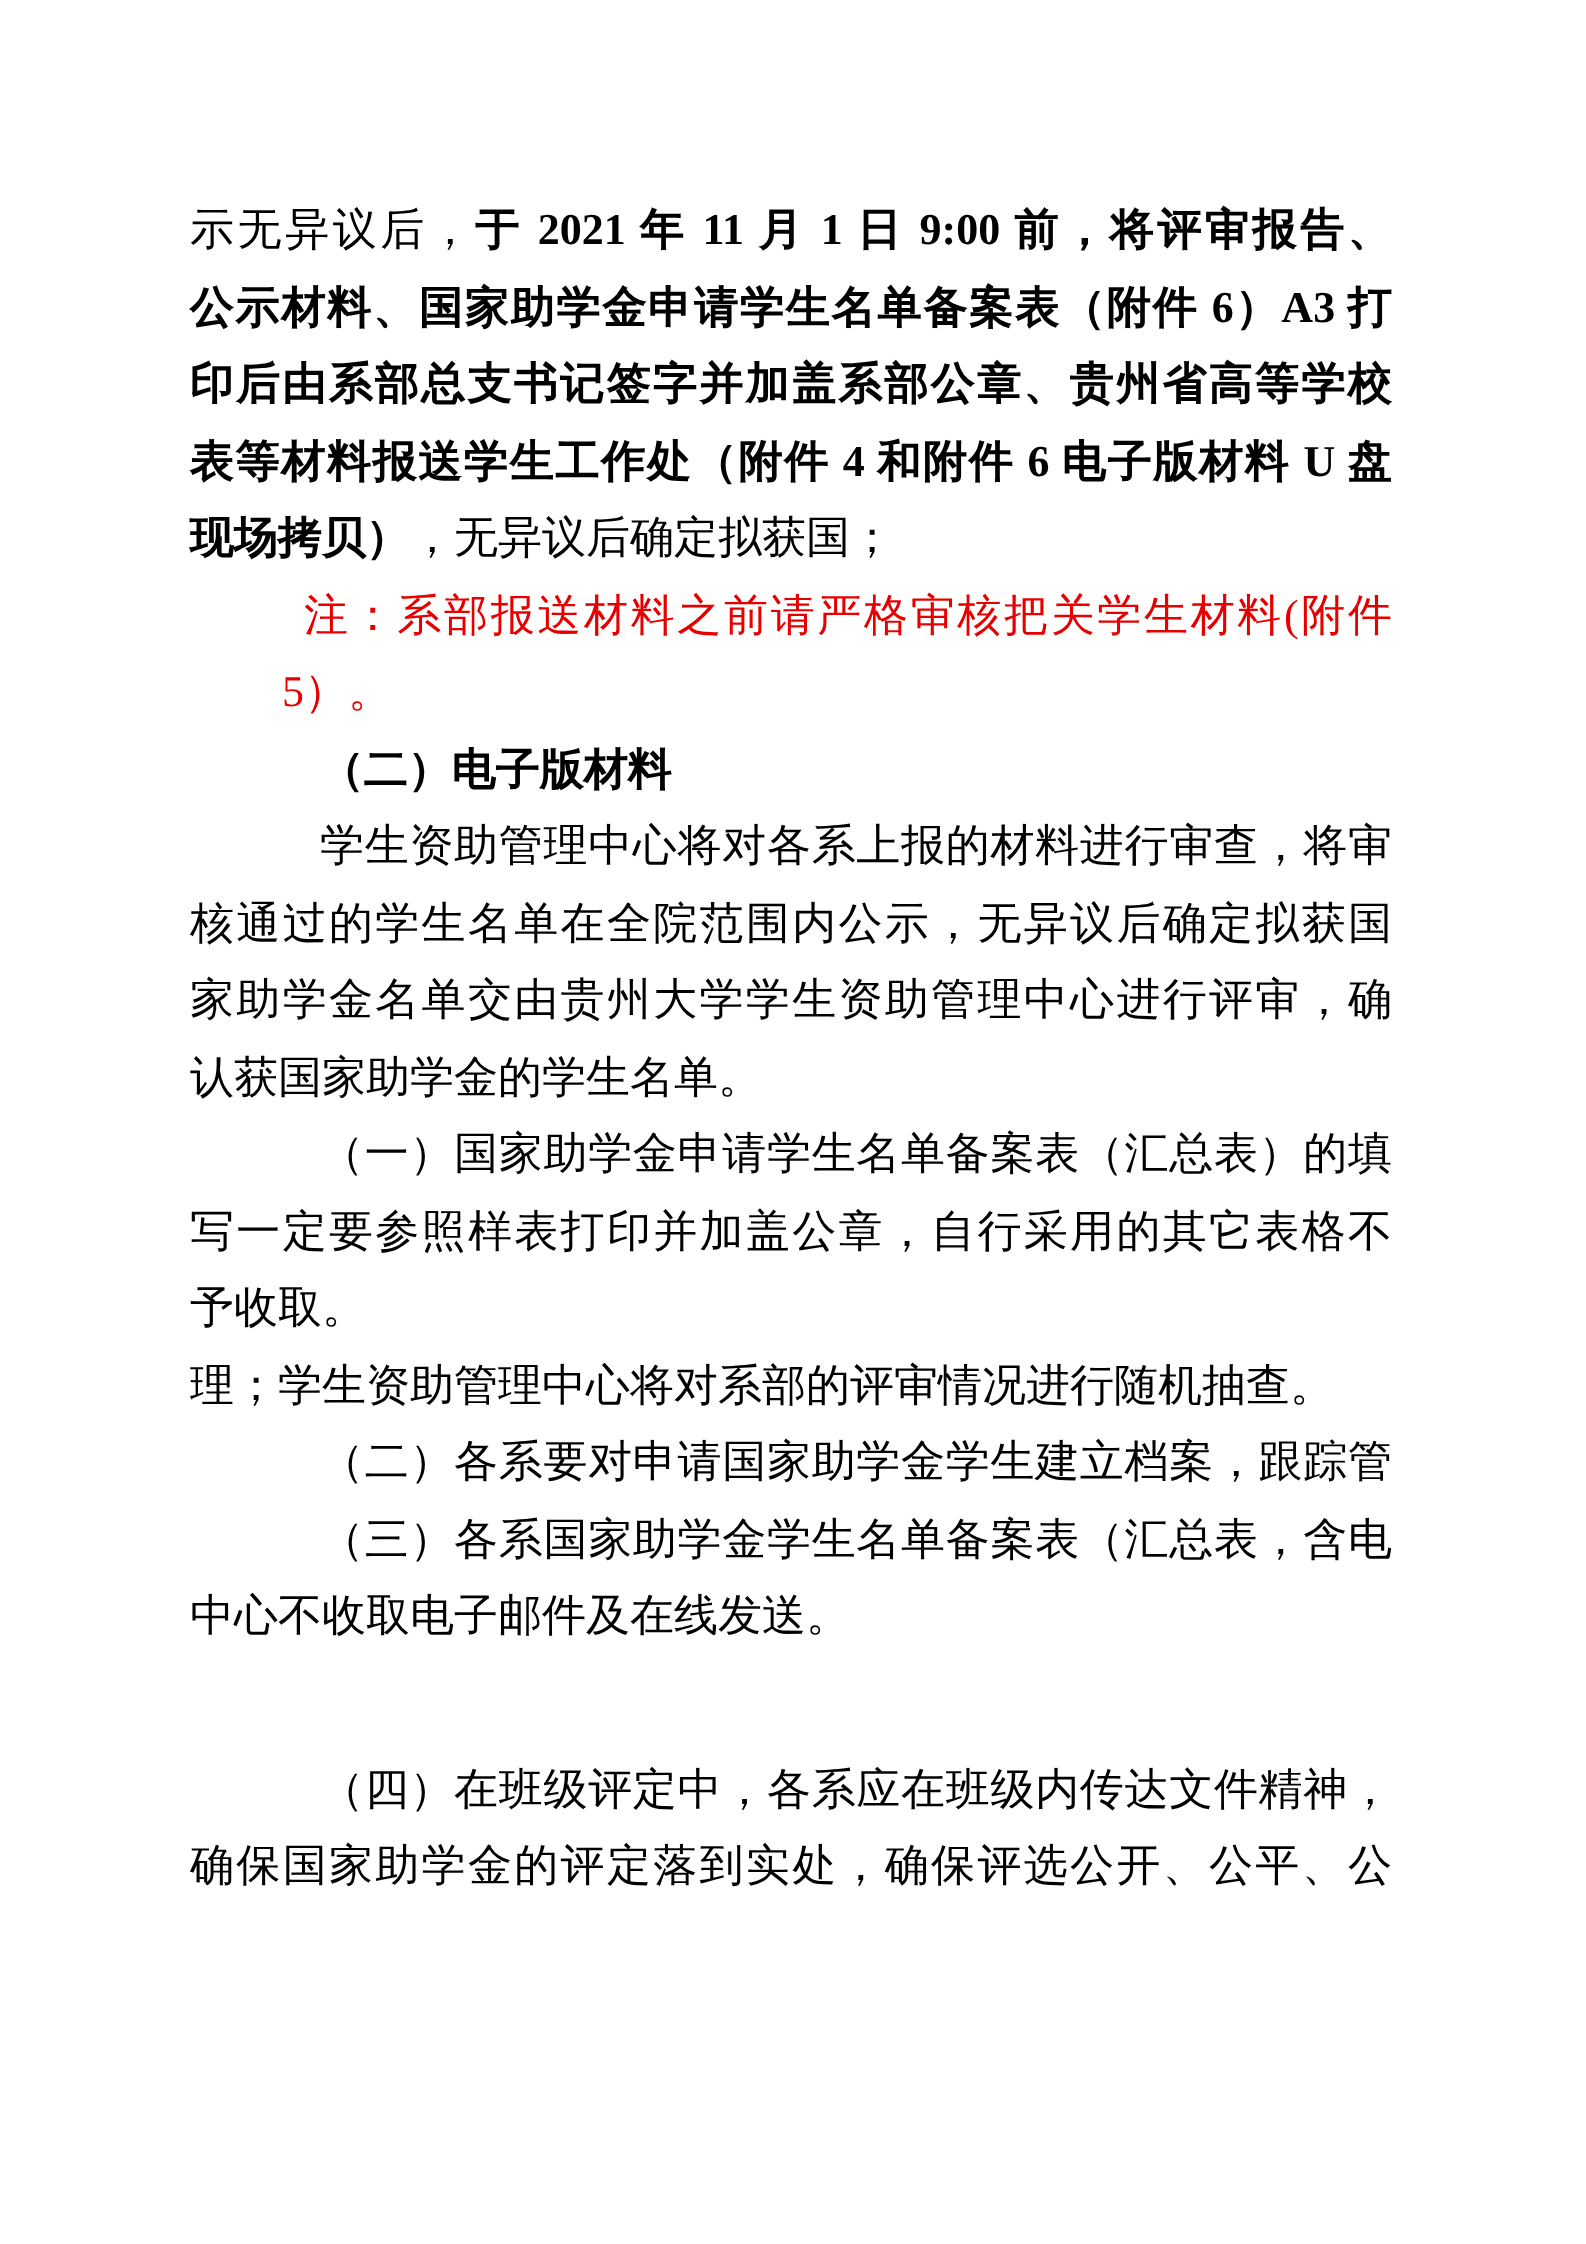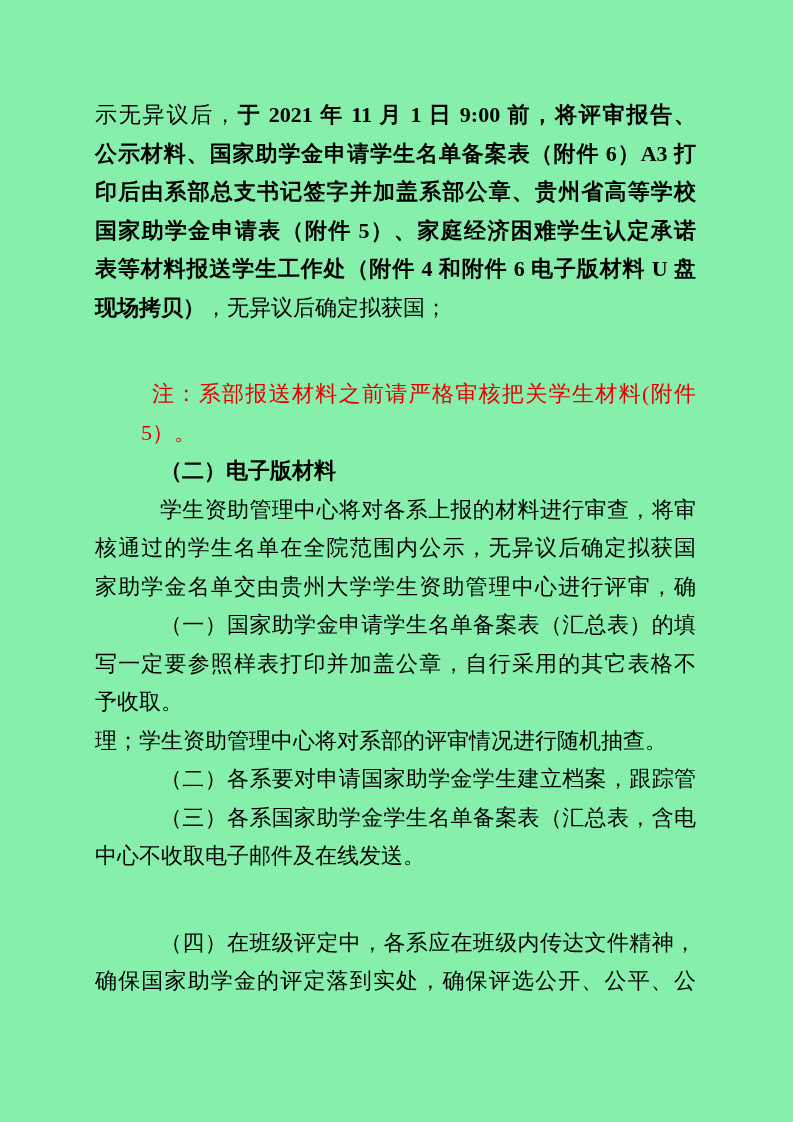--- a/index.html
+++ b/index.html
@@ -28,34 +28,34 @@
     white-space: normal;
     overflow: visible;
   }
   .line.flush { text-align-last: justify; }
   .line .b { font-weight: 700; }
   .line.red { color: var(--red-color, #e60000); }
 </style>
 </head>
 <body>
 
-<div class="page" style="background: #86efac; color: rgb(0, 0, 0); font-family: Liberation Serif, serif;">
+<div class="page" style="background: #ffffff; color: rgb(0, 0, 0); font-family: Liberation Serif, serif;">
   <div class="content">
       <div class="line flush"><span>示无异议后，</span><span class="b">于 2021 年 11 月 1 日 9:00 前，将评审报告、</span></div>
       <div class="line flush"><span class="b">公示材料、国家助学金申请学生名单备案表（附件 6）A3 打</span></div>
       <div class="line flush"><span class="b">印后由系部总支书记签字并加盖系部公章、贵州省高等学校</span></div>
-      <div class="line flush"><span class="b">国家助学金申请表（附件 5）、家庭经济困难学生认定承诺</span></div>
       <div class="line flush"><span class="b">表等材料报送学生工作处（附件 4 和附件 6 电子版材料 U 盘</span></div>
       <div class="line"><span class="b">现场拷贝）</span><span>，无异议后确定拟获国；</span></div>
-      <div class="line flush red" style="padding-left: 57px; margin-top: 48px;"><span>注：系部报送材料之前请严格审核把关学生材料(附件</span></div>
+      <div class="line flush red" style="padding-left: 57px;"><span>注：系部报送材料之前请严格审核把关学生材料(附件</span></div>
       <div class="line red" style="padding-left: 46px;"><span>5）。</span></div>
       <div class="line" style="padding-left: 65px;"><span class="b">（二）电子版材料</span></div>
       <div class="line flush" style="padding-left: 65px;"><span>学生资助管理中心将对各系上报的材料进行审查，将审</span></div>
       <div class="line flush"><span>核通过的学生名单在全院范围内公示，无异议后确定拟获国</span></div>
       <div class="line flush"><span>家助学金名单交由贵州大学学生资助管理中心进行评审，确</span></div>
+      <div class="line"><span>认获国家助学金的学生名单。</span></div>
       <div class="line flush" style="padding-left: 65px;"><span>（一）国家助学金申请学生名单备案表（汇总表）的填</span></div>
       <div class="line flush"><span>写一定要参照样表打印并加盖公章，自行采用的其它表格不</span></div>
       <div class="line"><span>予收取。</span></div>
       <div class="line"><span>理；学生资助管理中心将对系部的评审情况进行随机抽查。</span></div>
       <div class="line flush" style="padding-left: 65px;"><span>（二）各系要对申请国家助学金学生建立档案，跟踪管</span></div>
       <div class="line flush" style="padding-left: 65px;"><span>（三）各系国家助学金学生名单备案表（汇总表，含电</span></div>
       <div class="line"><span>中心不收取电子邮件及在线发送。</span></div>
       <div class="line flush" style="padding-left: 65px; margin-top: 48px;"><span>（四）在班级评定中，各系应在班级内传达文件精神，</span></div>
       <div class="line flush"><span>确保国家助学金的评定落到实处，确保评选公开、公平、公</span></div>
     </div>

